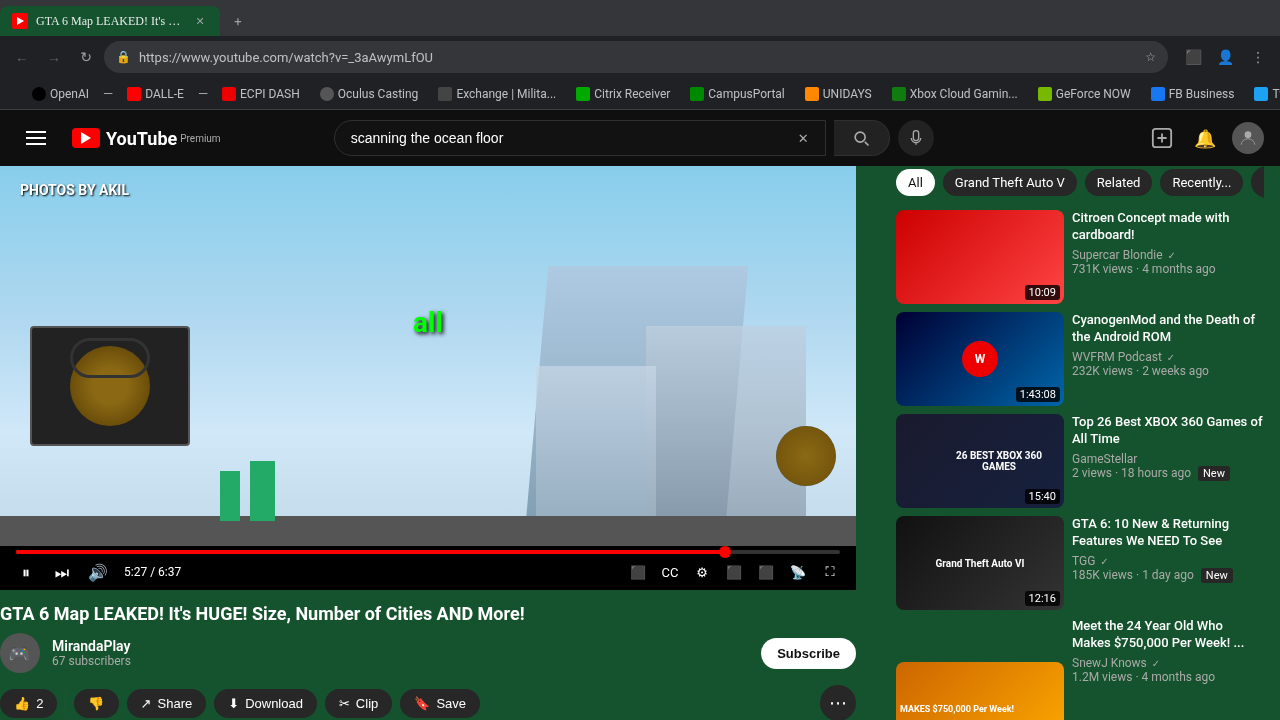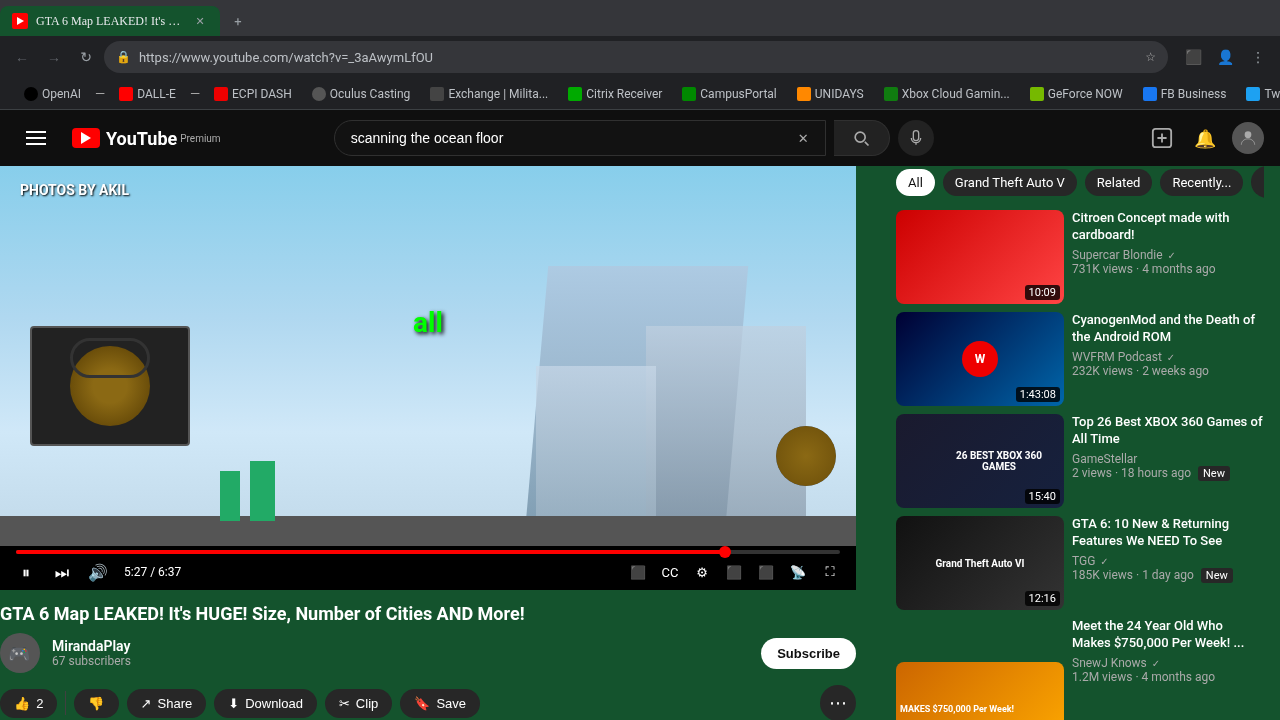--- a/index.html
+++ b/index.html
@@ -13,21 +13,21 @@
     .tab-title { flex: 1; overflow: hidden; white-space: nowrap; text-overflow: ellipsis; font-size: 12px; }
     .tab-close { width: 16px; height: 16px; border-radius: 50%; display: flex; align-items: center; justify-content: center; cursor: pointer; font-size: 11px; color: #9aa0a6; }
     .new-tab-btn { width: 28px; height: 28px; display: flex; align-items: center; justify-content: center; color: #9aa0a6; cursor: pointer; margin-left: 4px; }
     .tab-spacer { flex: 1; background: #35363a; }
     .browser-controls { display: flex; align-items: center; background: #202124; padding: 4px 8px; height: 42px; gap: 4px; }
     .ctrl-btn { width: 28px; height: 28px; display: flex; align-items: center; justify-content: center; color: #9aa0a6; cursor: pointer; border-radius: 50%; font-size: 14px; }
     .ctrl-btn.disabled { color: #5f6368; }
     .address-bar { flex: 1; background: #35363a; border-radius: 20px; display: flex; align-items: center; padding: 0 12px; height: 32px; gap: 8px; color: #e8eaed; font-size: 13px; }
     .address-bar-url { flex: 1; color: #bdc1c6; font-size: 13px; }
     .browser-actions { display: flex; align-items: center; gap: 4px; margin-left: 8px; }
-    .bookmarks-bar { display: flex; align-items: center; background: #202124; padding: 2px 16px; height: 32px; gap: 4px; overflow: hidden; border-bottom: 1px solid #3c4043; }
+    .bookmarks-bar { display: flex; align-items: center; background: #202124; padding: 2px 24px; height: 32px; gap: 4px; overflow: hidden; border-bottom: 1px solid #3c4043; }
     .bookmark-item { display: flex; align-items: center; gap: 4px; padding: 3px 8px; border-radius: 4px; cursor: pointer; font-size: 12px; color: #bdc1c6; white-space: nowrap; }
     .bookmark-favicon { width: 14px; height: 14px; flex-shrink: 0; border-radius: 2px; }
 
     
     .yt-app { display: flex; flex-direction: column; background: #14532d; height: calc(720px - 110px); }
     .yt-header { display: flex; align-items: center; background: #0f0f0f; padding: 0 16px; height: 56px; gap: 16px; flex-shrink: 0; }
     .yt-menu-btn { width: 40px; height: 40px; display: flex; align-items: center; justify-content: center; cursor: pointer; border-radius: 50%; }
     .yt-logo { display: flex; align-items: center; gap: 2px; cursor: pointer; }
     .yt-logo-icon { width: 28px; height: 20px; background: #ff0000; border-radius: 4px; display: flex; align-items: center; justify-content: center; }
     .yt-logo-play { width: 0; height: 0; border-top: 6px solid transparent; border-bottom: 6px solid transparent; border-left: 10px solid white; }

